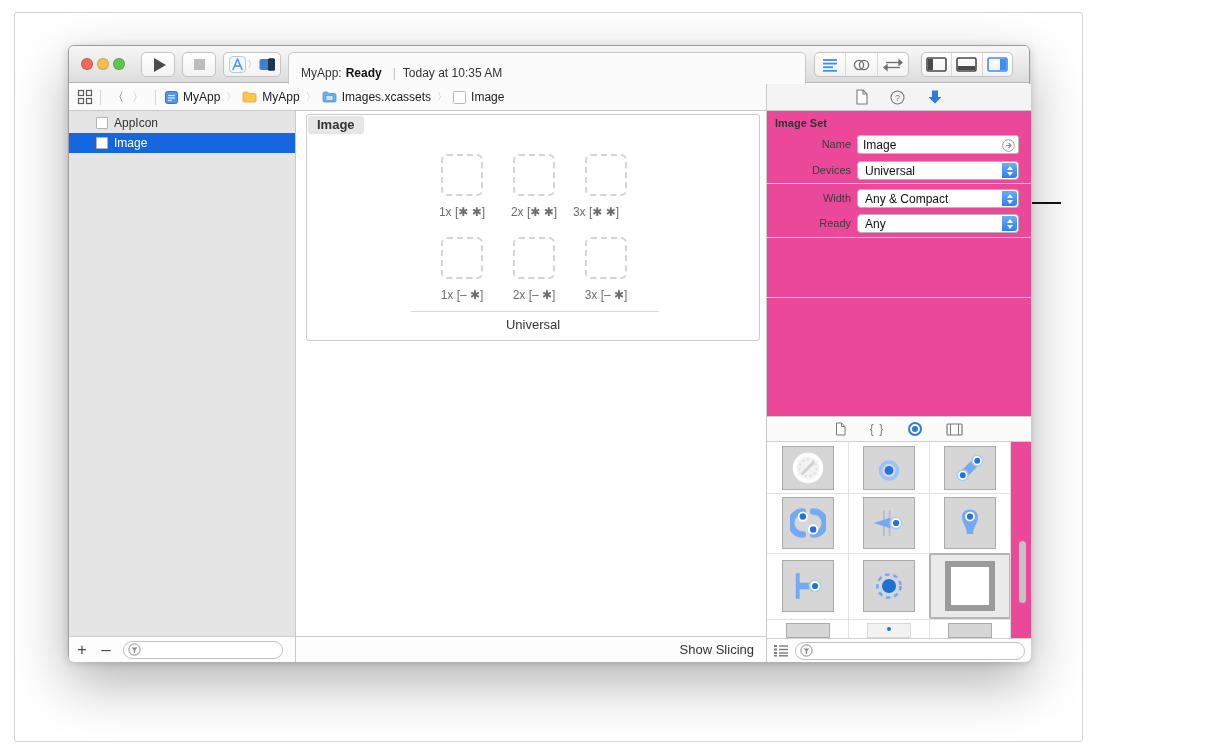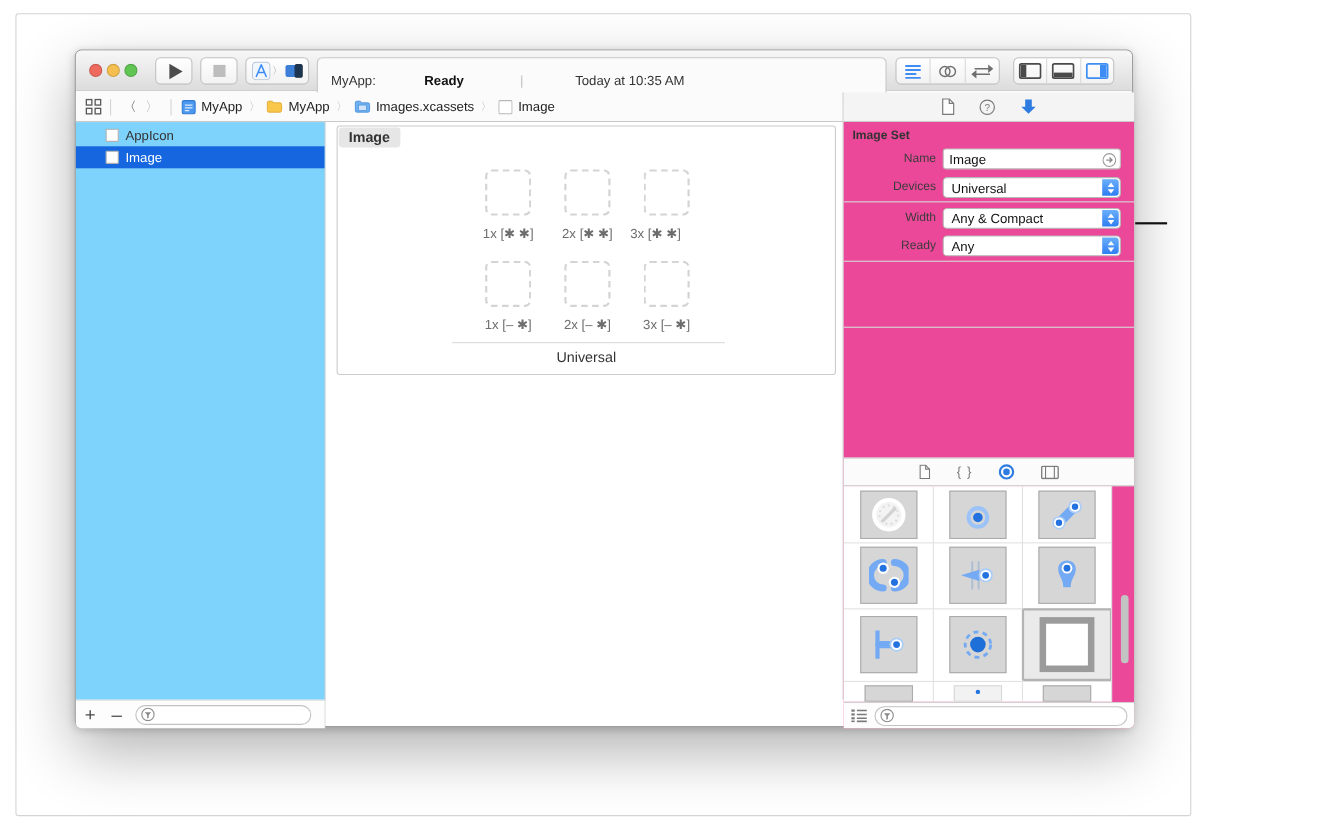--- a/index.html
+++ b/index.html
@@ -12,37 +12,37 @@
 
   
   .window { position:absolute; left:68px; top:45px; width:962px; height:616px; background:#fff; border:1px solid #9e9e9e; border-radius:6px; box-shadow:0 22px 55px rgba(0,0,0,.30), 0 2px 8px rgba(0,0,0,.18); }
 
   
   .toolbar { position:absolute; left:0; top:0; right:0; height:37px; border-radius:5px 5px 0 0; background:linear-gradient(#f7f7f7,#dcdcdc); border-bottom:1px solid #b4b4b4; }
   .tl { position:absolute; top:12px; width:12px; height:12px; border-radius:50%; border:1px solid rgba(0,0,0,.15); }
   .tbtn { position:absolute; top:6px; height:25px; background:linear-gradient(#ffffff,#f2f2f2); border:1px solid #c4c4c4; border-radius:5px; display:flex; align-items:center; justify-content:center; }
   .play-tri { width:0; height:0; border-left:12px solid #4c4c4c; border-top:7px solid transparent; border-bottom:7px solid transparent; margin-left:3px; }
   .stop-sq { width:11px; height:11px; background:#bdbdbd; }
-  .status { position:absolute; left:219px; top:6px; width:518px; height:42px; background:#fbfbfb; border:1px solid #c8c8c8; border-radius:5px; display:flex; align-items:center; padding-left:12px; font-size:12px; color:#333;gap:40px; }
+  .status { position:absolute; left:219px; top:6px; width:518px; height:42px; background:#fbfbfb; border:1px solid #c8c8c8; border-radius:5px; display:flex; align-items:center; padding-left:12px; font-size:12px; color:#333; }
   .status b { margin:0 4px 0 4px; color:#111; }
   .status .sep { color:#c0c0c0; margin:0 7px; }
   .seg-group { position:absolute; top:6px; height:25px; background:linear-gradient(#ffffff,#f2f2f2); border:1px solid #c4c4c4; border-radius:5px; display:flex; }
   .seg { flex:1; display:flex; align-items:center; justify-content:center; }
   .seg + .seg { border-left:1px solid #d9d9d9; }
 
   
   .jumpbar { position:absolute; left:0; top:38px; width:698px; height:27px; background:#fbfbfb; border-bottom:1px solid #c9c9c9; border-right:1px solid #c9c9c9; display:flex; align-items:center; padding-left:8px; font-size:12px; color:#222; }
   .jb-div { width:1px; height:15px; background:#d5d5d5; margin:0 7px; }
   .jb-arrow { font-size:12px; padding:0 4px; cursor:default; }
   .crumb { display:flex; align-items:center; gap:5px; margin:0 2px; }
   .crumb-sep { color:#b9b9b9; font-size:10px; margin:0 4px; }
   .insp-tabs { position:absolute; left:698px; top:38px; width:264px; height:27px; background:#f4f4f4; border-bottom:1px solid #c9c9c9; display:flex; align-items:center; justify-content:center; gap:22px; }
 
   
-  .navigator { position:absolute; left:0; top:65px; width:227px; height:525px; background:#7dd3fc; border-right:1px solid #c9c9c9; }
+  .navigator { position:absolute; left:0; top:65px; width:227px; height:525px; background:#e5e5e5; border-right:1px solid #c9c9c9; }
   .nav-row { position:absolute; left:0; width:100%; height:20px; display:flex; align-items:center; font-size:12px; }
   .nav-row .sq { width:12px; height:12px; background:#fff; border:1px solid #b3b3b3; border-radius:1px; margin-left:27px; margin-right:6px; }
   .nav-row.selected { background:#1566df; color:#fff; }
   .nav-bottom { position:absolute; left:0; top:590px; width:227px; height:26px; background:#fdfdfd; border-top:1px solid #cfcfcf; border-right:1px solid #c9c9c9; border-radius:0 0 0 5px; display:flex; align-items:center; }
   .pm { font-size:17px; color:#4a4a4a; width:26px; text-align:center; cursor:default; }
   .filter-field { height:18px; background:#fff; border:1px solid #c2c2c2; border-radius:9px; display:flex; align-items:center; padding:0 4px; }
   .filter-field input { border:none; outline:none; flex:1; font-size:11px; height:14px; background:transparent; min-width:0; }
 
   
   .editor { position:absolute; left:227px; top:65px; width:471px; height:525px; background:#fff; border-right:1px solid #c9c9c9; }
@@ -318,20 +318,23 @@
         <div class="well" style="left:206px;top:122px"></div>
         <div class="well" style="left:278px;top:122px"></div>
         <div class="well-label" style="left:110px;top:173px">1x [– ✱]</div>
         <div class="well-label" style="left:182px;top:173px">2x [– ✱]</div>
         <div class="well-label" style="left:254px;top:173px">3x [– ✱]</div>
 
         <div class="uni-sep"></div>
         <div class="uni-label">Universal</div>
       </div>
     </div>
+    <div class="editor-bottom">
+      <span>Show Slicing</span>
+    </div>
 
     <div class="inspector">
       <div class="insp-title">Image Set</div>
 
       <div class="irow" style="top:24px">
         <span class="flabel">Name</span>
         <div class="ctrl">
             <div class="tfield">
           <input type="text" value="Image" style="">
           <span class="goicon icon">

